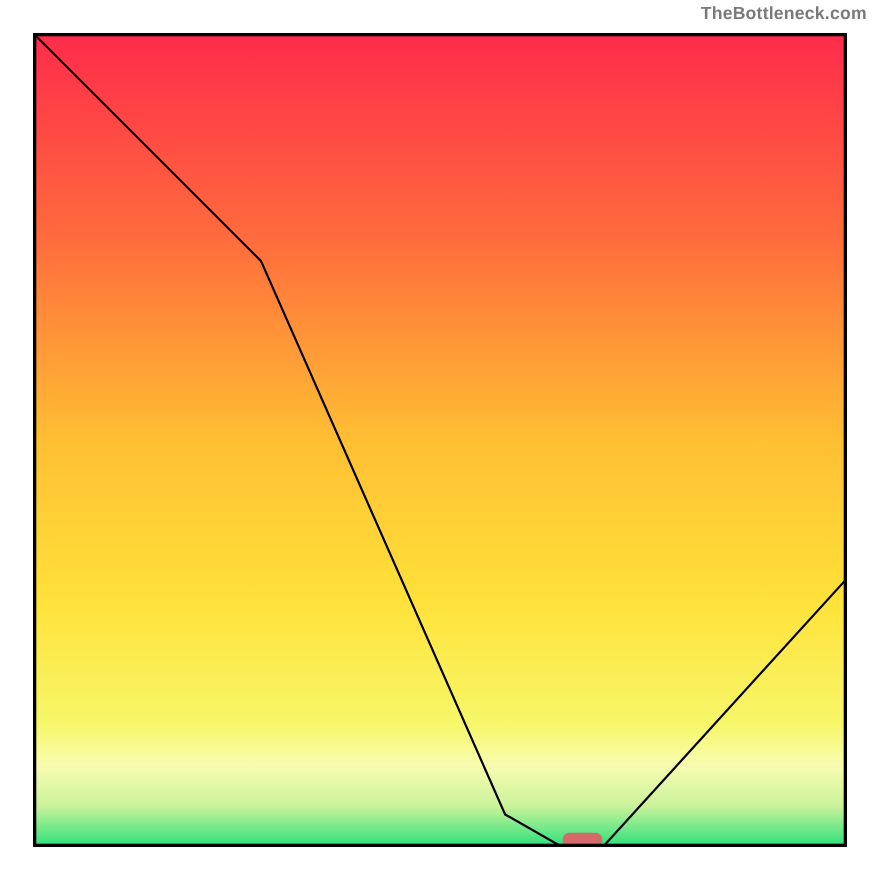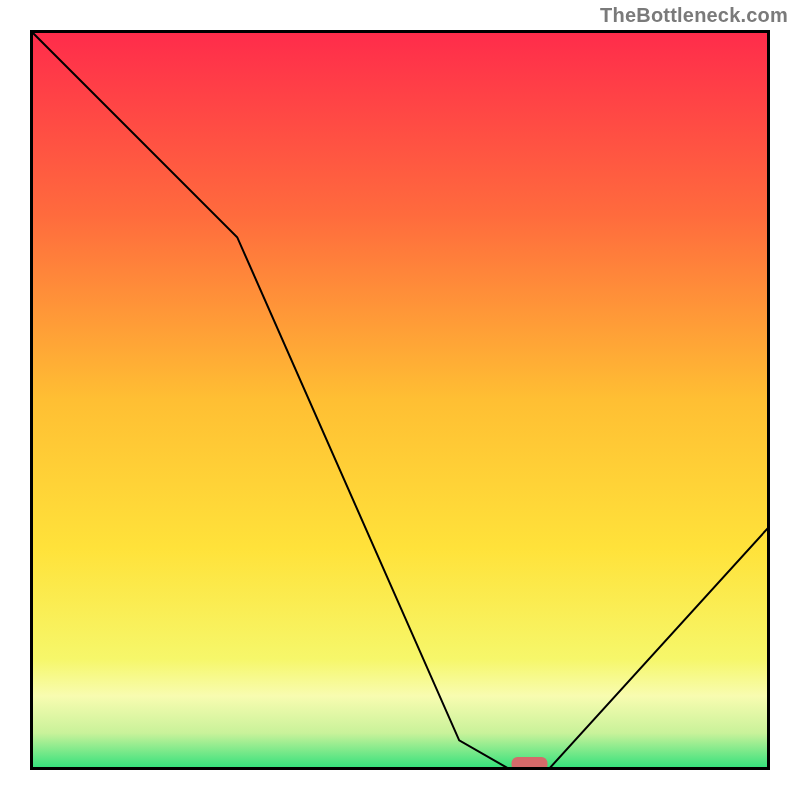--- a/index.html
+++ b/index.html
@@ -8,21 +8,21 @@
     width: 800px;
     height: 800px;
     background: #ffffff;
     overflow: hidden;
   }
   .watermark {
     position: absolute;
     top: 4px;
     right: 12px;
     font-family: Arial, Helvetica, sans-serif;
-    font-size: 20px;
+    font-size: 16px;
     font-weight: bold;
     color: #7a7a7a;
     letter-spacing: 0.2px;
     z-index: 10;
   }
   .chart {
     position: absolute;
     top: 30px;
     left: 30px;
     width: 740px;

